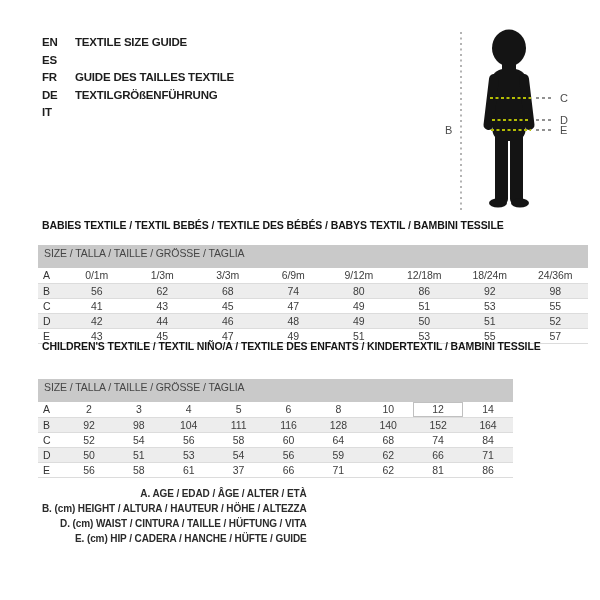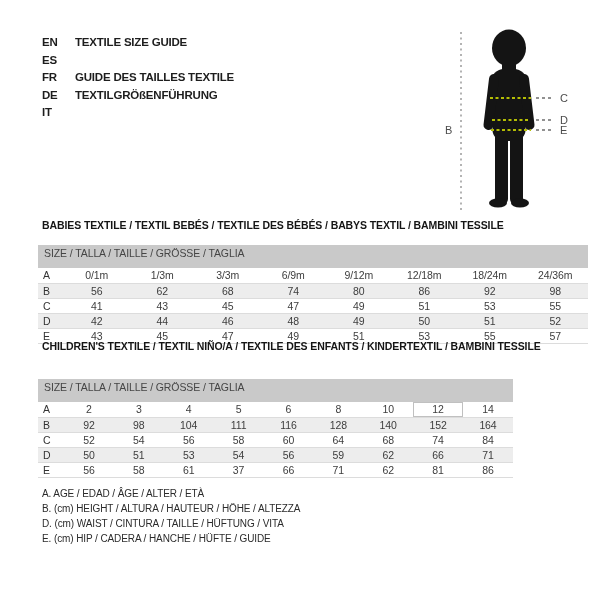--- a/index.html
+++ b/index.html
@@ -37,22 +37,22 @@
   table { width:100%; border-collapse:collapse; table-layout:fixed; }
   td { height:15px; font-size:10.5px; color:#3d3d3d; text-align:center;
        border-bottom:1px solid #dcdcdc; padding:0; letter-spacing:-0.1px;
        overflow:hidden; white-space:nowrap; }
   td.rowlabel { width:26px; text-align:left; padding-left:5px; color:#333; }
   tr.shaded td { background:#ededed; }
   td.hl { background:#ffffff !important; outline:1px solid #c0c0c0; outline-offset:-1px;margin-top:32px; }
 
   
   .legend { position:absolute; left:42px; top:486px; }
-  .legend-line { font-size:10px; font-weight:normal; line-height:15px; color:#2b2b2b;
-                 letter-spacing:-0.1px; white-space:nowrap; font-stretch:condensed; }
+  .legend-line { font-size:10px; font-weight:bold; line-height:15px; color:#2b2b2b;
+                 letter-spacing:-0.1px; white-space:nowrap; font-stretch:condensed;text-align:right; }
 </style>
 </head>
 <body>
 
 <div class="lang-block">
   <div class="lang-row">
     <span class="lang-code">EN</span>
     <span class="lang-label">TEXTILE SIZE GUIDE</span>
   </div>
   <div class="lang-row">

